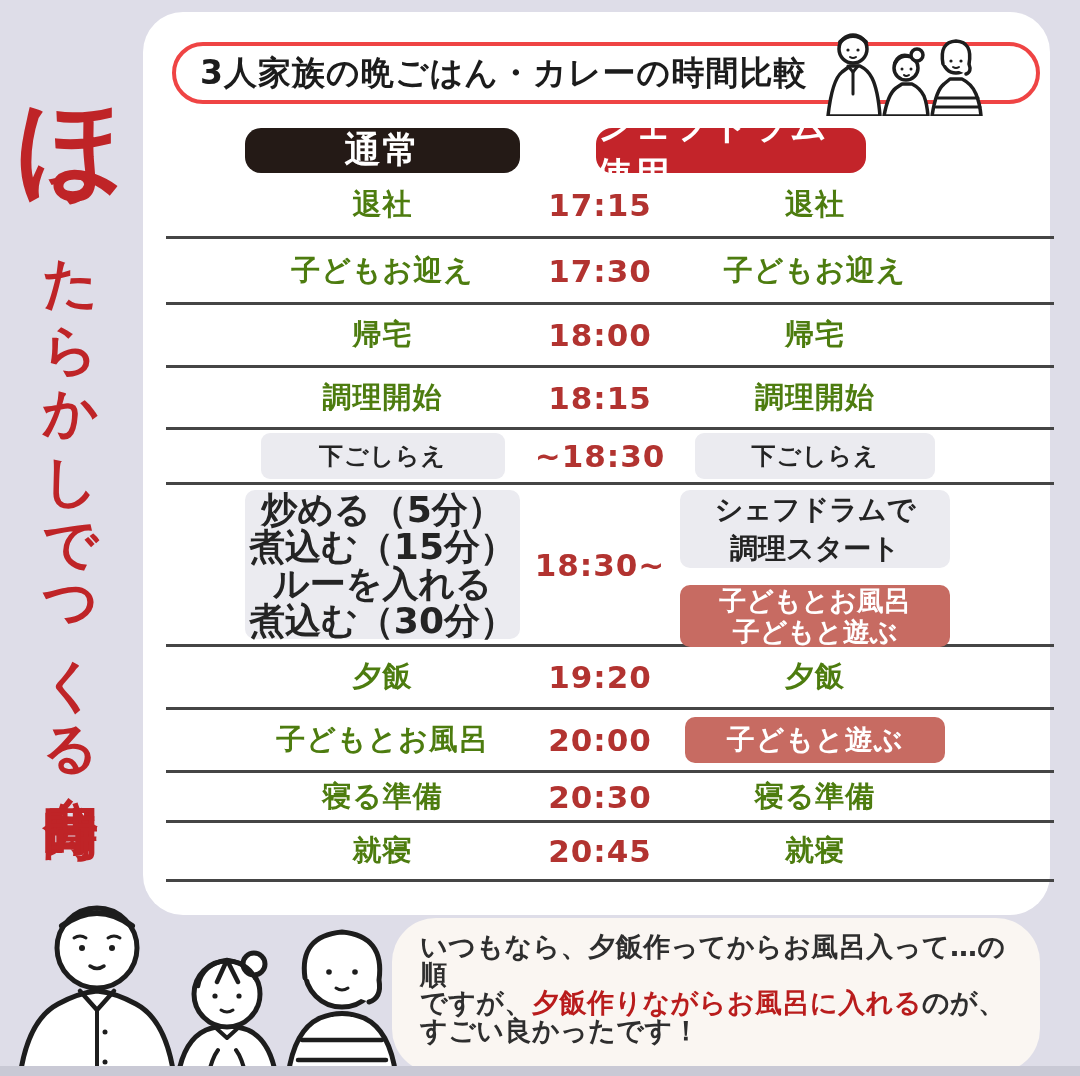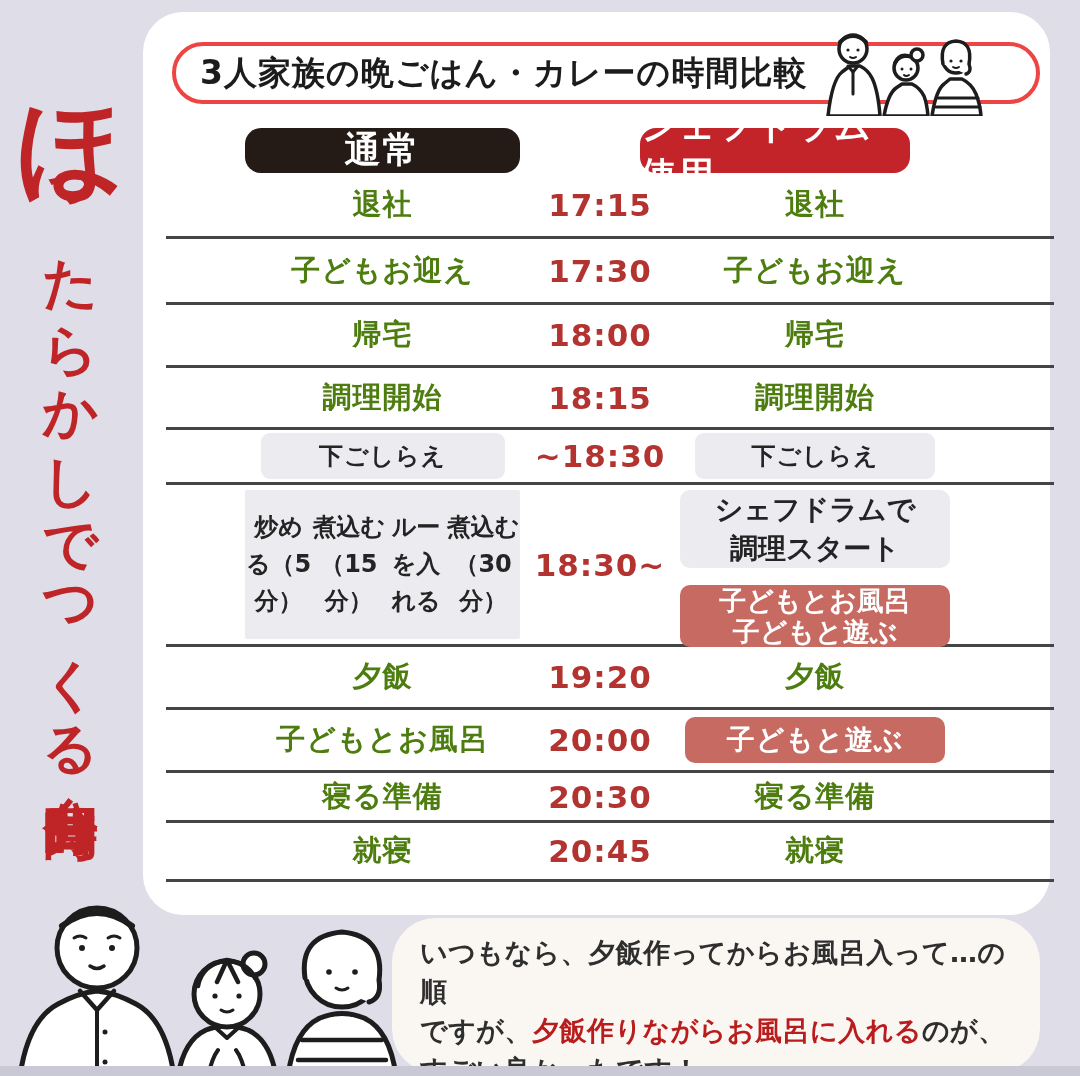--- a/index.html
+++ b/index.html
@@ -32,21 +32,21 @@
   }
   .title-text { font-size:33px; font-weight:bold; color:#1c1c1c; letter-spacing:1px; }
   .family-small { position:absolute; right:52px; top:-22px; width:158px; height:92px; }
 
   
   .table { margin-left:23px; width:888px; }
   .hdr-row { display:flex; margin-top:24px; height:45px; }
   .hdr { display:flex; align-items:center; justify-content:center;
          color:#ffffff; font-size:36px; font-weight:bold; letter-spacing:2px;border-radius:16px; }
   .hdr-normal { margin-left:79px; width:275px; background:#241a16; }
-  .hdr-chef   { margin-left:120px; width:270px; background:#c3242a; }
+  .hdr-chef   { margin-left:76px; width:270px; background:#c3242a; }
 
   .row { display:flex; align-items:center; border-bottom:3px solid #454545; }
   .c1 { margin-left:79px; width:275px; text-align:center; }
   .c2 { margin-left:10px; width:140px; text-align:center; }
   .c3 { margin-left:10px; width:270px; text-align:center; }
   .label { font-size:29px; font-weight:bold; color:#4d7c0f; letter-spacing:1px; }
   .time  { font-size:31px; font-weight:bold; color:#b23330; letter-spacing:1px; }
 
   .h66{height:66px} .h63{height:63px} .h62{height:62px}
   .h55{height:55px} .h61{height:50px} .h59{height:59px}
@@ -59,44 +59,44 @@
   .redpill {
     background:#c76b62; color:#ffffff; border-radius:10px; height:46px;
     display:flex; align-items:center; justify-content:center;
     font-size:28px; font-weight:bold; letter-spacing:1px;
     width:260px; margin:0 auto;
   }
 
   
   .row-big { height:162px; align-items:stretch; padding:5px 0; }
   .row-big .c1 .graybox-tall {
-    background:#ebebf0; border-radius:2px; height:100%;
-    display:flex; flex-direction:row; align-items:center; justify-content:center;
-    font-size:24px; font-weight:bold; color:#242424; line-height:37px;
+    background:#ebebf0; border-radius:10px; height:100%;
+    display:flex; flex-direction:column; align-items:center; justify-content:center;
+    font-size:36px; font-weight:bold; color:#242424; line-height:37px;
   }
   .row-big .c2 { display:flex; align-items:center; justify-content:center; }
   .row-big .c3 { display:flex; flex-direction:column; gap:17px; }
   .graybox-2line {
     background:#ebebf0; border-radius:10px; height:85px;
     display:flex; flex-direction:column; align-items:center; justify-content:center;
     font-size:28px; font-weight:bold; color:#242424; line-height:39px;
   }
   .redbox-2line {
     background:#c76b62; border-radius:10px; flex:1;
     display:flex; flex-direction:column; align-items:center; justify-content:center;
     font-size:27px; font-weight:bold; color:#ffffff; line-height:31px;
   }
 
   
   .bubble {
     position:absolute; left:392px; top:918px; width:648px; height:155px;
     background:#faf6f2; border-radius:44px; z-index:2;
     padding:15px 24px 0 28px;
   }
-  .bubble-line { font-size:27px; font-weight:600; color:#2e2e2e; line-height:39px; letter-spacing:0.5px; }
+  .bubble-line { font-size:27px; font-weight:600; color:#2e2e2e; line-height:28px; letter-spacing:0.5px; }
   .bubble-highlight { color:#b91c1c; font-weight:bold; }
 
   
   .family-big { position:absolute; left:12px; top:898px; width:402px; height:178px; z-index:3; }
 
   .bottom-strip {
     position:absolute; left:0; bottom:0; width:1080px; height:10px;
     background:#c9c9d5; z-index:5;
   }
 

